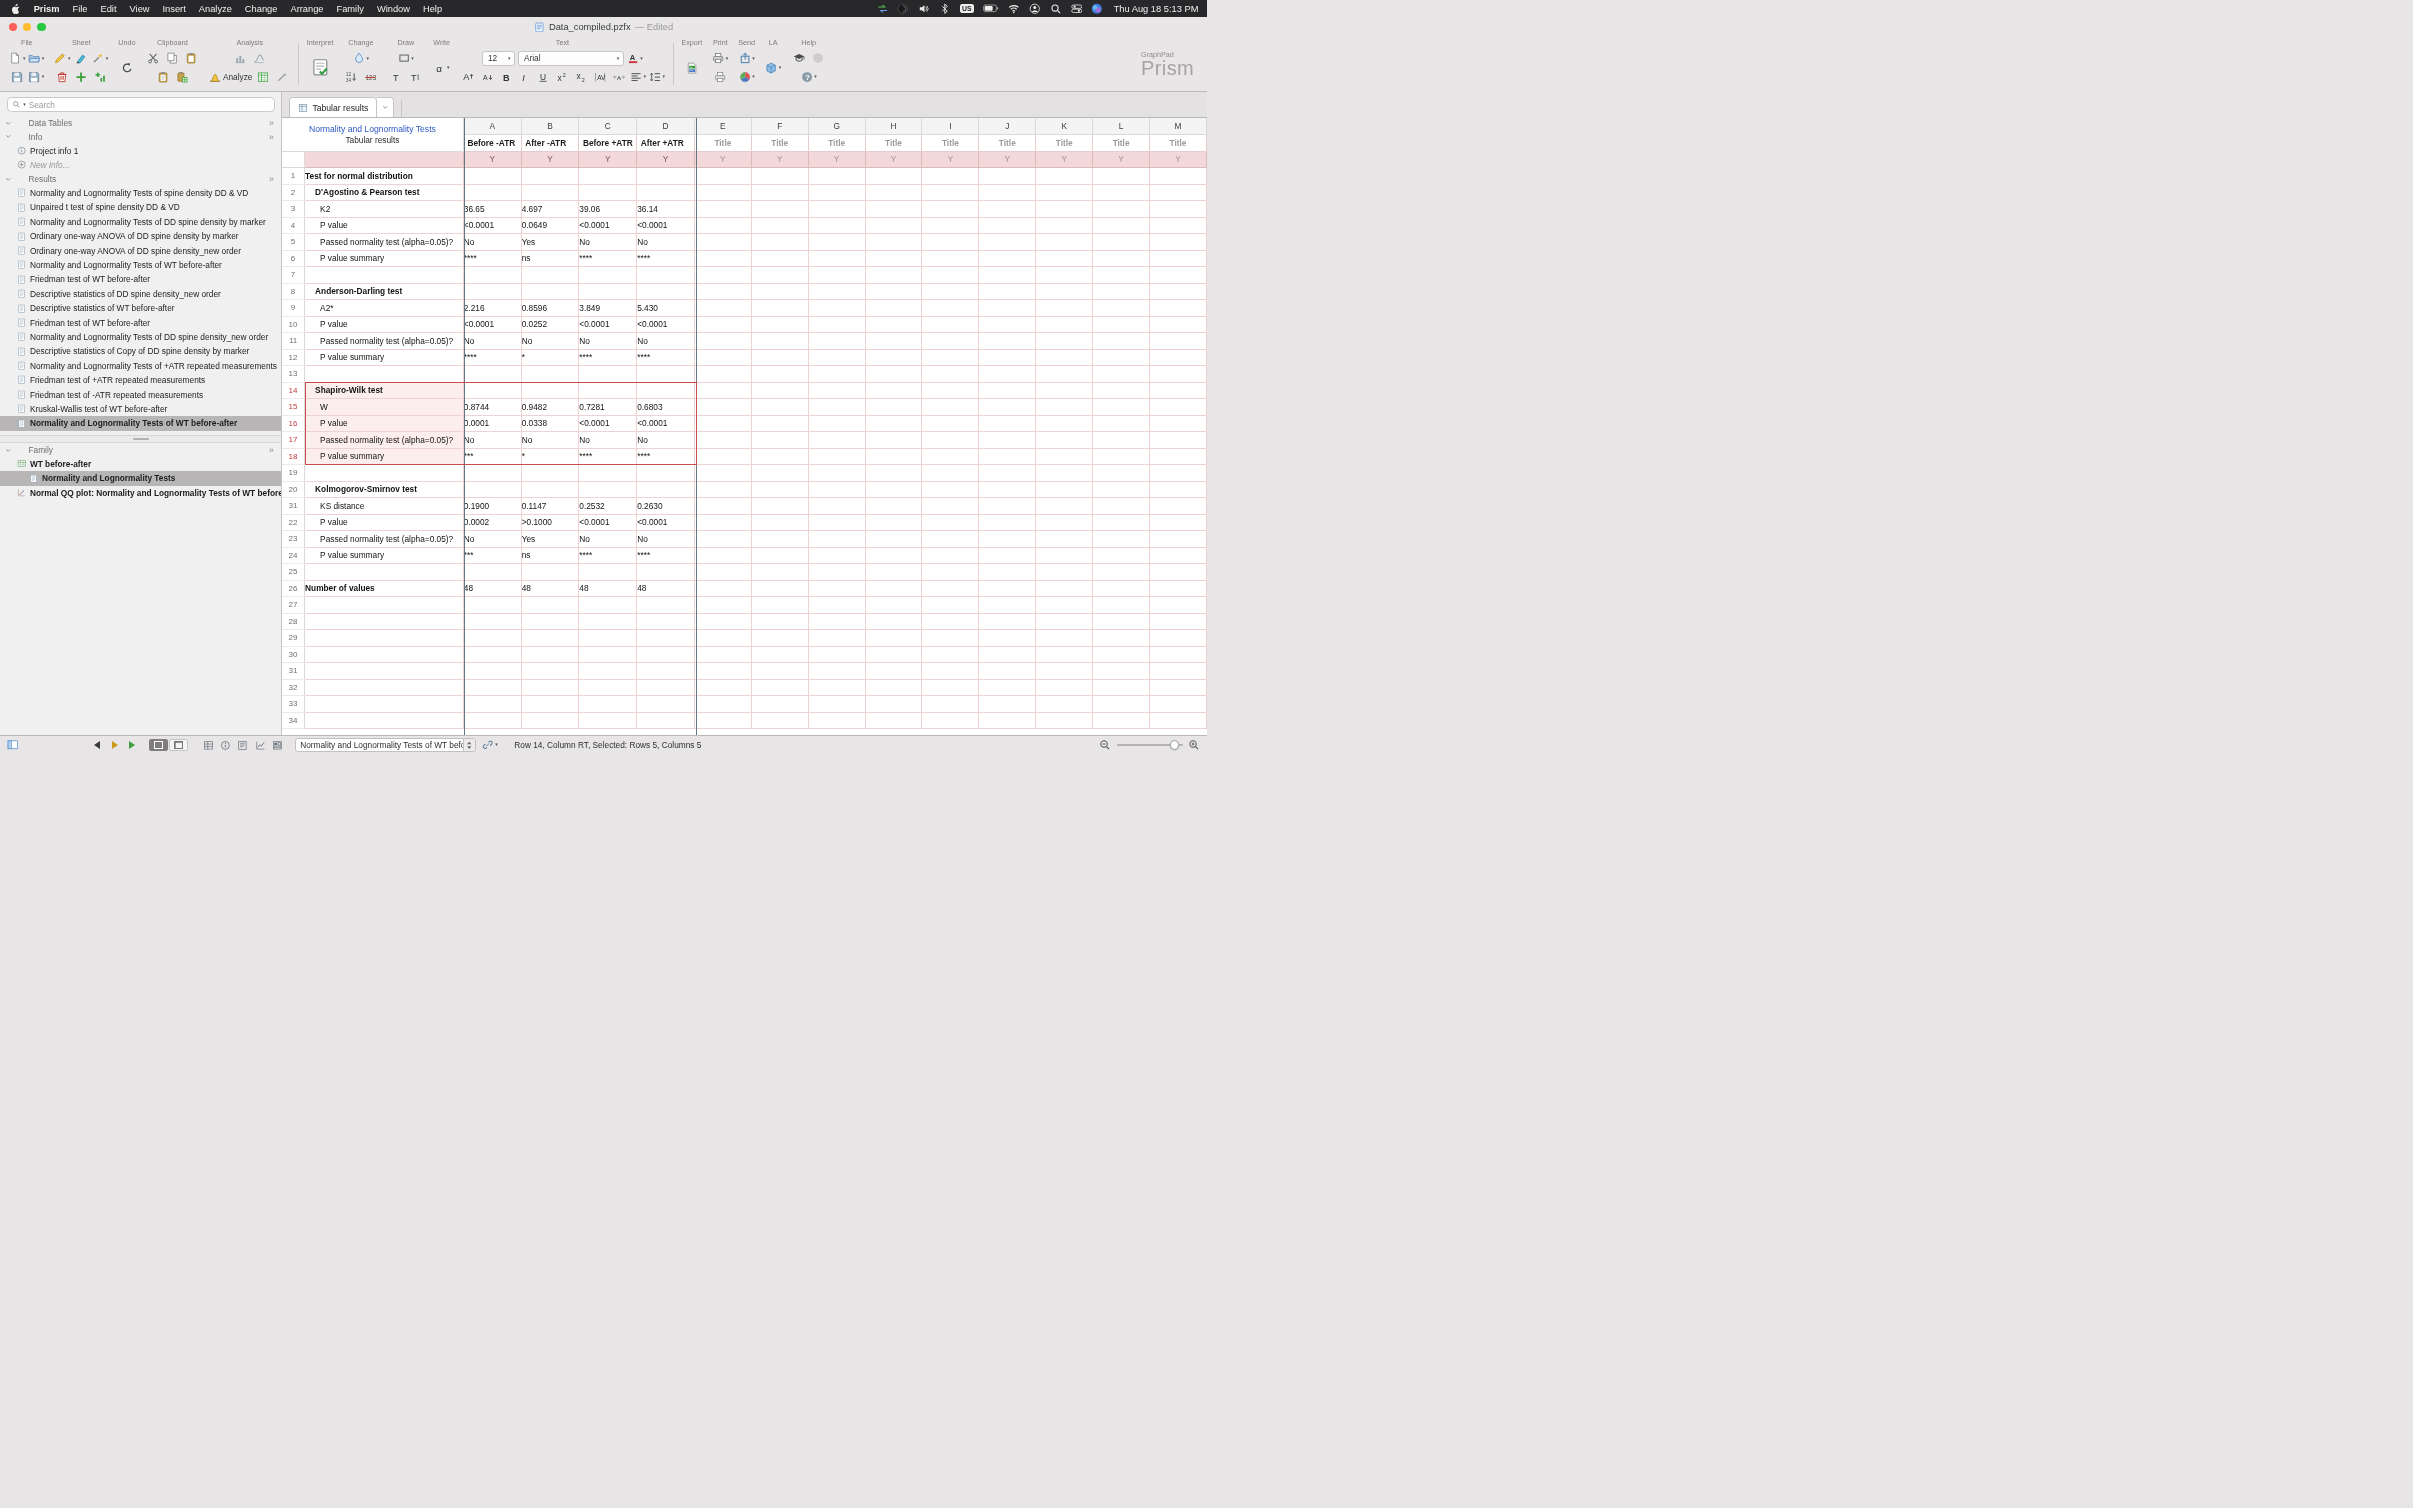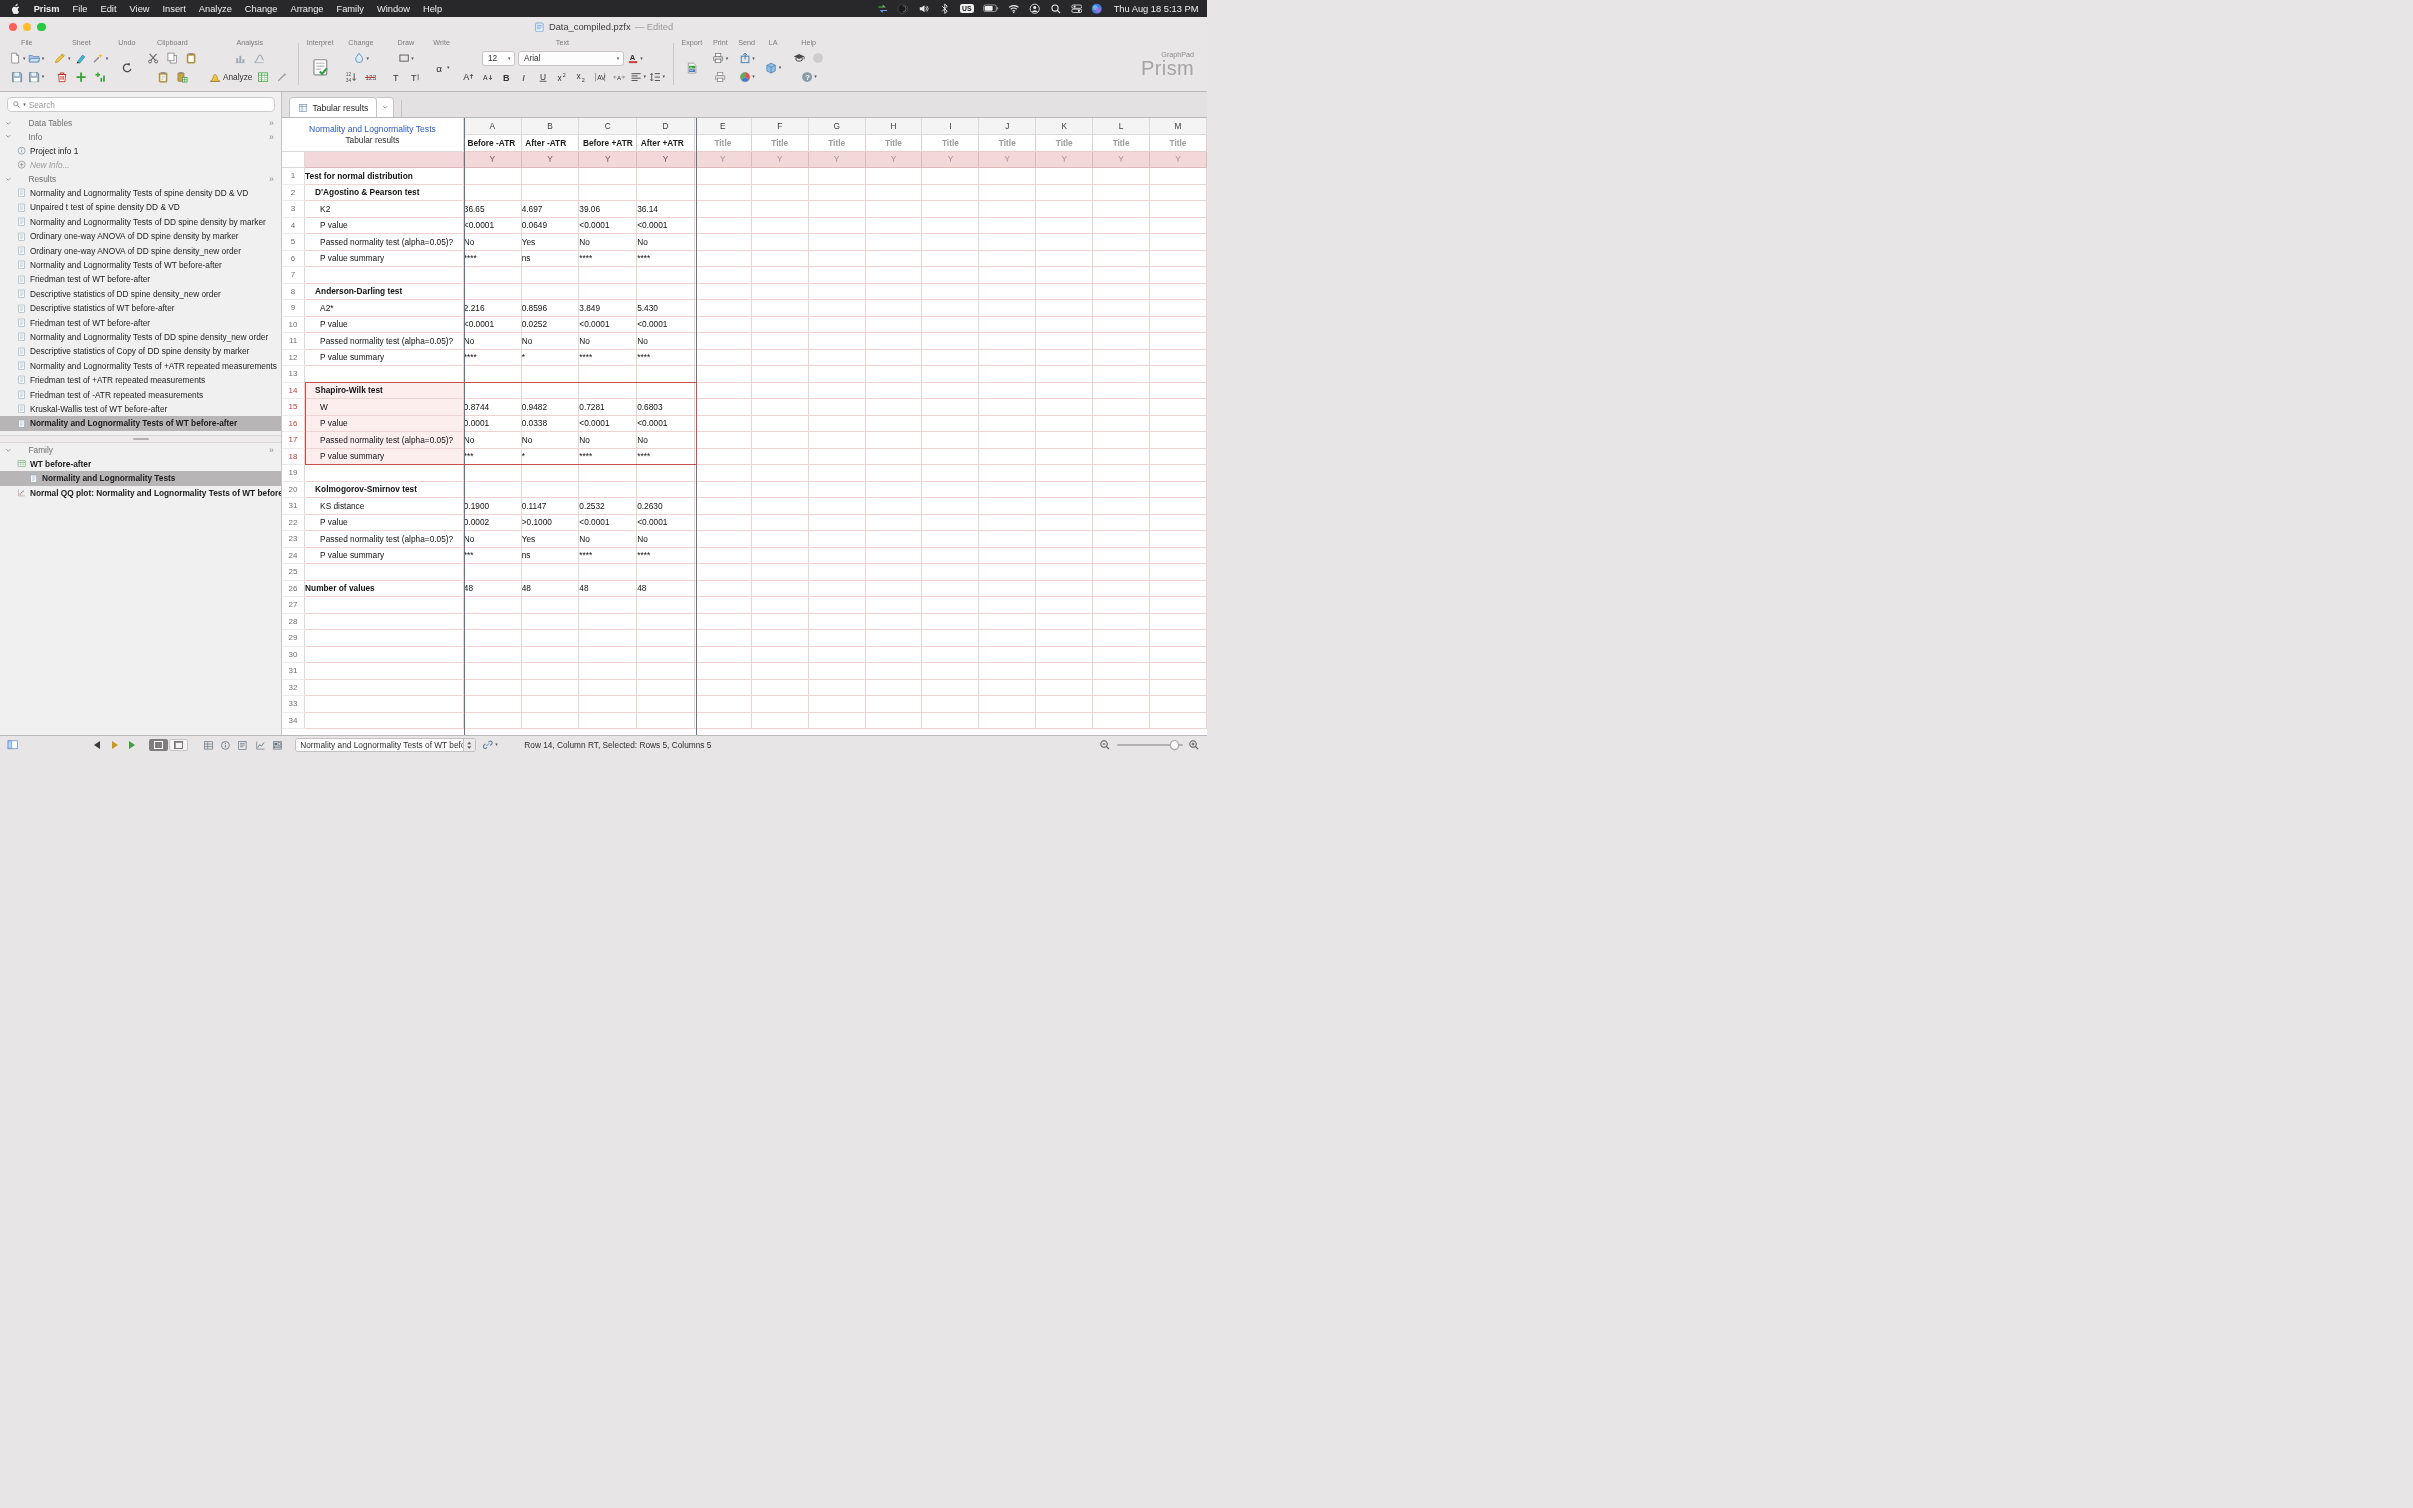--- a/index.html
+++ b/index.html
@@ -41,21 +41,21 @@
   .tg-row{display:flex;align-items:center;gap:2.9px;}
   .tbtn{height:15px;min-width:16px;display:flex;align-items:center;justify-content:center;gap:1.4px;color:#3f3f3f;}
   .tbtn .ic{width:12.2px;height:12.2px;}
   .tbtn.big .ic{width:18.7px;height:18.7px;}
   .tbtn-label{font-size:8.3px;color:#333;}
   .dd-arrow{font-size:5px;color:#555;line-height:5.7px;}
   .tsep{width:0.7px;background:#c9c7c8;margin:5.7px 2.9px;}
   .tsel{height:14.4px;background:#fdfdfd;border:0.7px solid #c6c4c5;border-radius:2.9px;display:flex;
         align-items:center;font-size:8.3px;color:#333;padding:0 3.6px 0 5px;box-sizing:border-box;}
   .tsel-txt{flex:1;overflow:hidden;white-space:nowrap;}
-  .brand{margin-left:auto;align-self:center;text-align:right;padding-right:8.6px;}
+  .brand{margin-left:auto;align-self:center;padding-right:8.6px;}
   .brand-top{font-size:7.2px;color:#8d8b8c;}
   .brand-name{font-size:20px;color:#a5a3a4;line-height:19.4px;letter-spacing:0.4px;}
 
   
   .content{position:absolute;top:92px;bottom:18.7px;left:0;right:0;display:flex;}
 
   
   .sidebar{width:282px;background:#f1f0f0;border-right:0.7px solid #c6c4c5;font-size:8.3px;
            box-sizing:border-box;overflow:hidden;}
   .search-row{padding:5px 6.5px 4.3px;}
@@ -135,21 +135,21 @@
   .vbi2{width:7.2px;height:6.5px;border:0.7px solid #777;box-shadow:inset 0 2.2px 0 -1.4px #777, inset 2.9px 0 0 -2.2px #777;}
   .famicons{display:flex;gap:6.5px;margin-left:8.6px;align-items:center;}
   .famicons .sbic{width:10.8px;height:10.8px;}
   .sheet-select{width:181px;height:13.6px;background:#fff;border:0.7px solid #c2c0c1;border-radius:2.9px;
                 display:flex;align-items:stretch;overflow:hidden;box-sizing:border-box;margin-left:5.7px;}
   .sheet-select .txt{padding:0 4.3px;white-space:nowrap;overflow:hidden;flex:1;line-height:12.2px;}
   .sheet-select .spin{width:10.8px;background:#eceaeb;border-left:0.7px solid #c2c0c1;display:flex;
                       align-items:center;justify-content:center;}
   .sheet-select .spin .ic{width:6.5px;height:8.6px;}
   .linkwrap{display:flex;align-items:center;gap:1.4px;}
-  .sb-status{margin-left:20px;white-space:nowrap;}
+  .sb-status{margin-left:10px;white-space:nowrap;}
   .zoom{margin-left:auto;display:flex;align-items:center;gap:5.7px;}
   .slider{width:66px;height:2.2px;background:#b3b1b2;border-radius:1.4px;position:relative;}
   .thumb{position:absolute;top:-3.6px;left:53px;width:9.3px;height:9.3px;background:#fdfdfd;
          border:0.7px solid #a5a3a4;border-radius:50%;box-shadow:0 0.4px 0.7px rgba(0,0,0,.25);box-sizing:border-box;}
 </style>
 </head>
 <body>
 
 <div class="menubar">
   <span class="apple-wrap ic">

